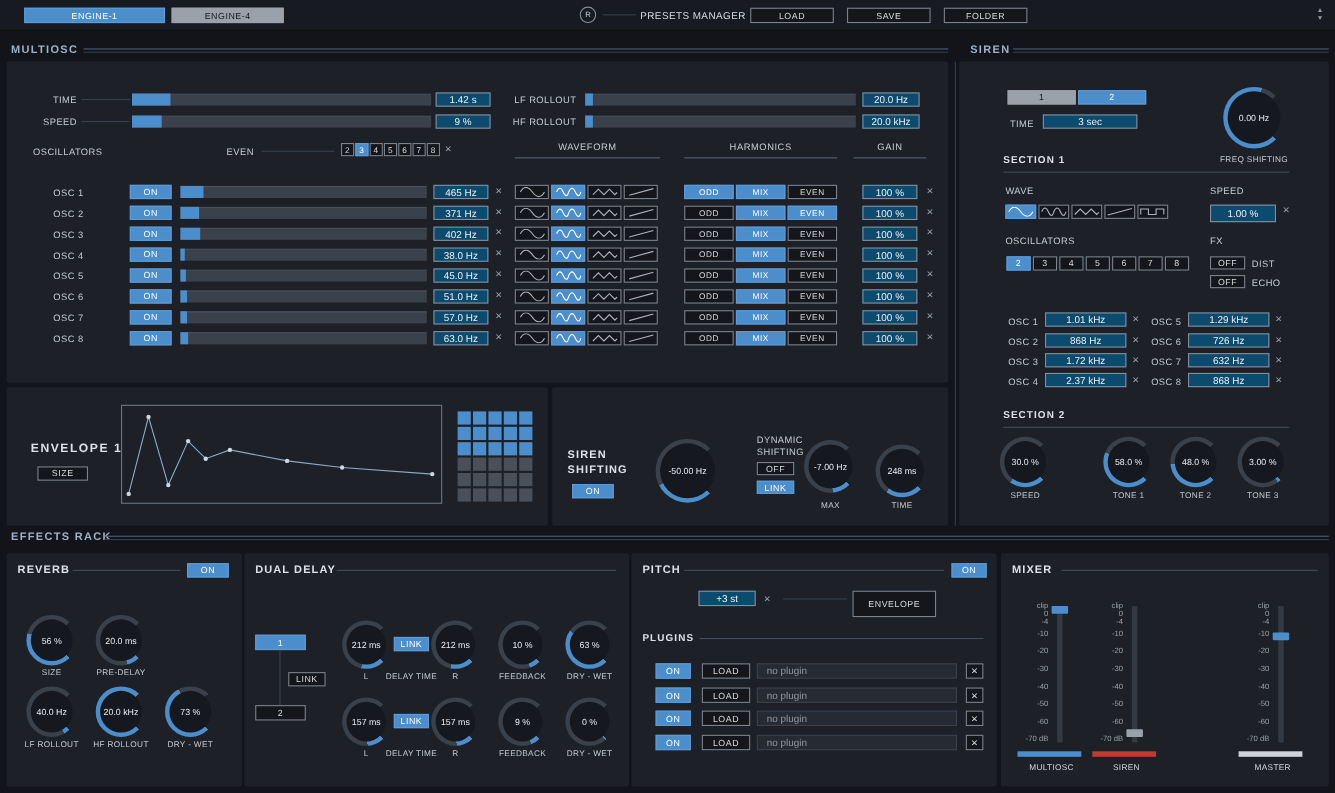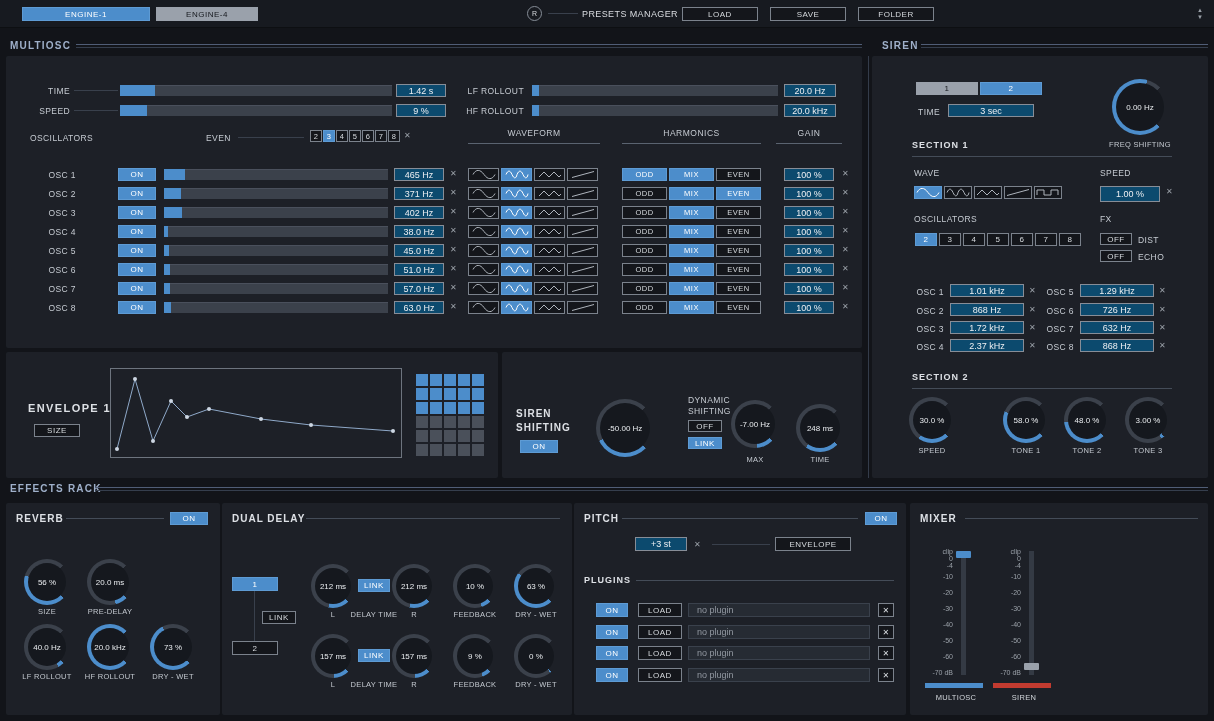--- a/index.html
+++ b/index.html
@@ -653,21 +653,21 @@
   <div class="klabel" style="left:284px;top:177px;width:60px">DRY - WET</div>
 </div>
 
 <div class="panel" style="left:574px;top:503px;width:332px;height:212px">
   <div class="title" style="left:10px;top:10px">PITCH</div>
   <div class="tline" style="left:48px;top:15px;width:236px"></div>
   <div class="btn blue" style="left:291px;top:9px;width:32px;height:13px">ON</div>
   <div class="vbox" style="left:61px;top:34px;width:52px;height:14px">+3 st</div>
   <div class="x" style="left:120px;top:37px">✕</div>
   <div class="conn" style="left:138px;top:41px;width:58px"></div>
-  <div class="btn" style="left:201px;top:34px;width:76px;height:14px">ENVELOPE</div>
+  <div class="btn" style="left:201px;top:34px;width:76px;height:24px">ENVELOPE</div>
 
   <div class="title" style="left:10px;top:72px;font-size:9px">PLUGINS</div>
   <div class="tline" style="left:62px;top:77px;width:258px"></div>
 
   <div class="btn blue" style="left:22px;top:100px;width:32px;height:14px">ON</div>
   <div class="btn" style="left:64px;top:100px;width:44px;height:14px">LOAD</div>
   <div class="field" style="left:114px;top:100px;width:182px;height:14px">no plugin</div>
   <div class="btn" style="left:304px;top:100px;width:16px;height:14px">
       <span>✕</span>
     </div>
@@ -730,13 +730,31 @@
       <span style="top:114px">-60</span>
       <span style="top:130px">-70 dB</span>
     </div>
     <div class="ftrack"></div>
     <div class="fhandle" style="top:124px"></div>
     <div class="cbar" style="background:#c23b30"></div>
     <div class="cname">SIREN</div>
   </div>
 
 
+  <div class="strip" style="left:216px">
+    <div class="scale">
+      <span style="top:9px">clip</span>
+      <span style="top:16px">0</span>
+      <span style="top:23px">-4</span>
+      <span style="top:34px">-10</span>
+      <span style="top:50px">-20</span>
+      <span style="top:66px">-30</span>
+      <span style="top:82px">-40</span>
+      <span style="top:98px">-50</span>
+      <span style="top:114px">-60</span>
+      <span style="top:130px">-70 dB</span>
+    </div>
+    <div class="ftrack"></div>
+    <div class="fhandle blue" style="top:36px"></div>
+    <div class="cbar" style="background:#cfd3d9"></div>
+    <div class="cname">MASTER</div>
+  </div>
 </div>
 
 </body></html>

